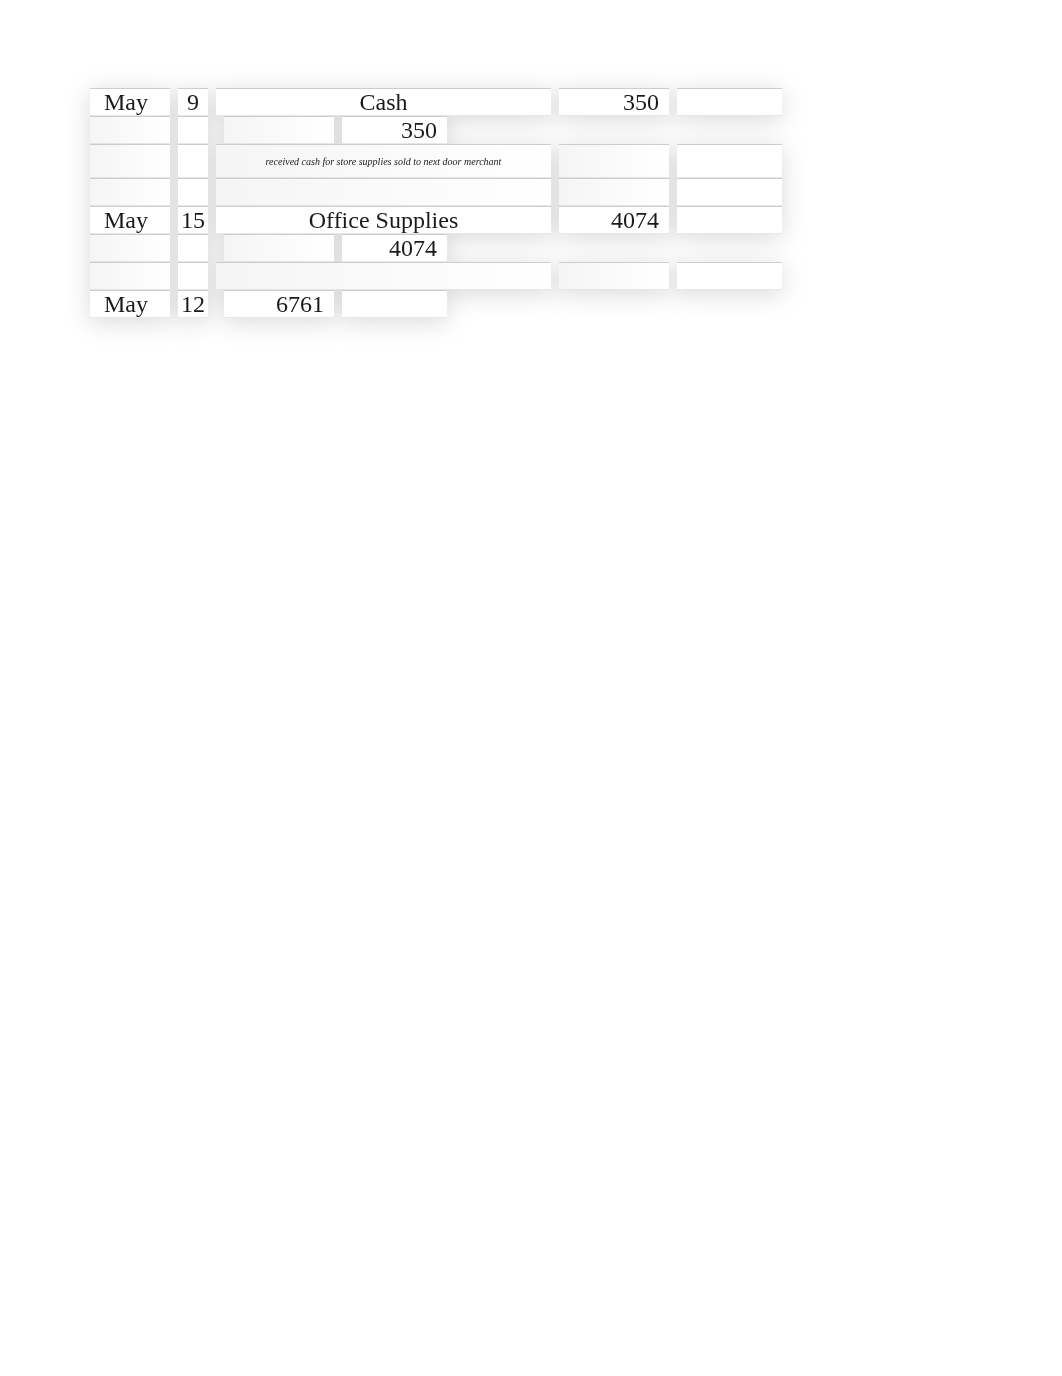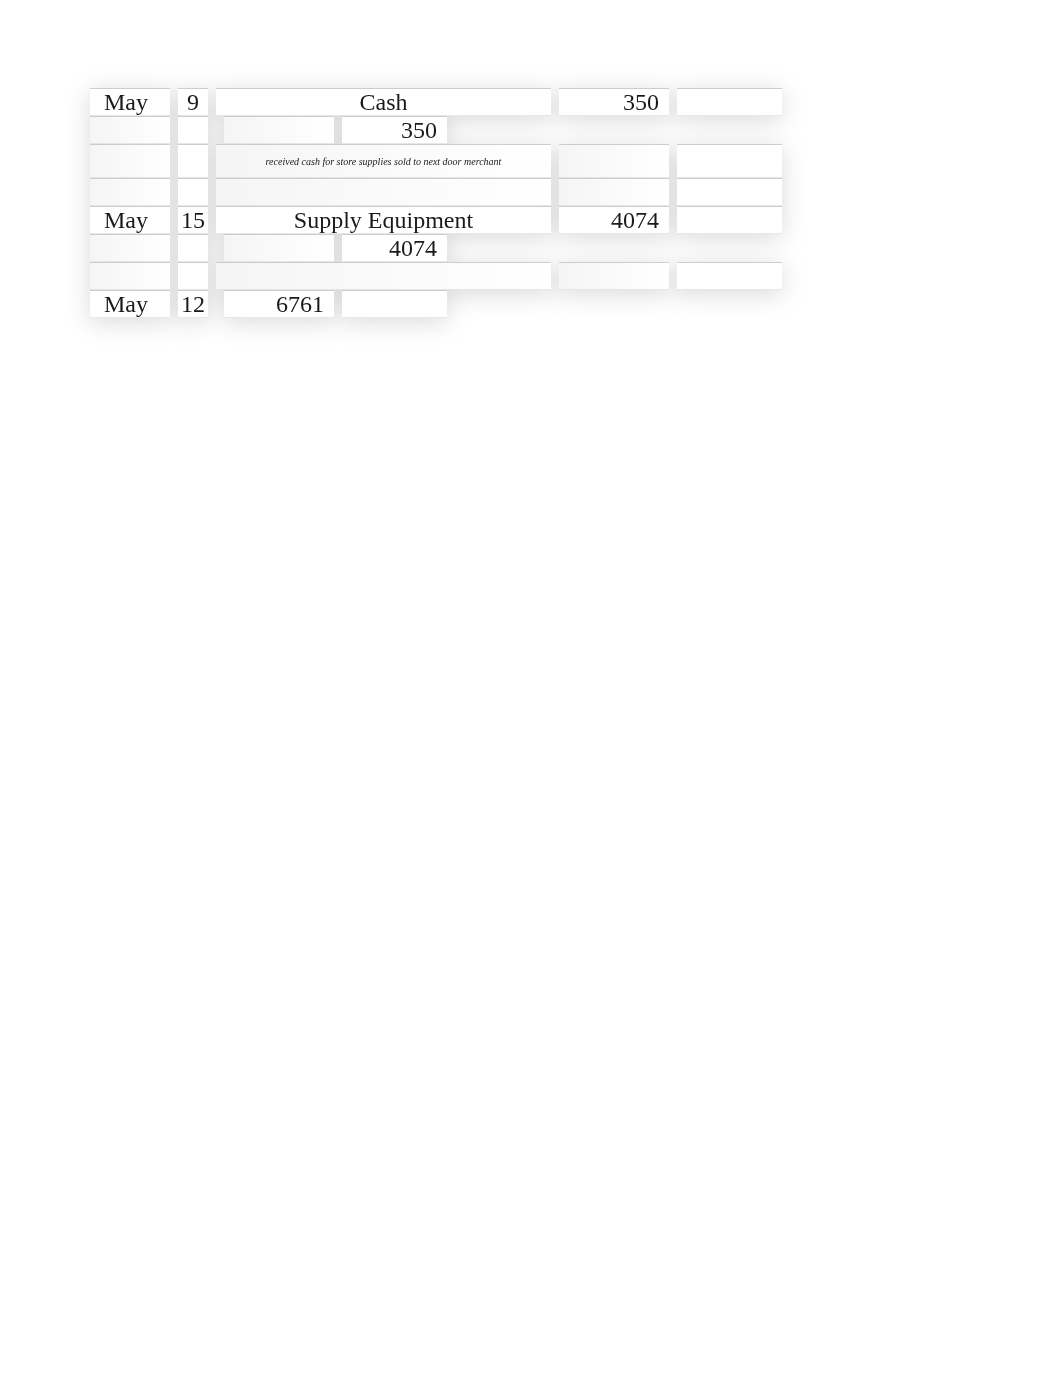--- a/index.html
+++ b/index.html
@@ -126,21 +126,21 @@
     <div class="cell col-debit"></div>
     <div class="gap4"></div>
     <div class="cell col-credit"></div>
   </div>
 
   <div class="row">
     <div class="cell col-month">May</div>
     <div class="gap1"></div>
     <div class="cell col-day">15</div>
     <div class="gap2"></div>
-    <div class="cell col-desc">Supply Equipment</div>
+    <div class="cell col-desc">Office Supplies</div>
     <div class="gap3"></div>
     <div class="cell col-debit">4074</div>
     <div class="gap4"></div>
     <div class="cell col-credit"></div>
   </div>
 
   <div class="row striped">
     <div class="cell col-month"></div>
     <div class="gap1"></div>
     <div class="cell col-day"></div>

